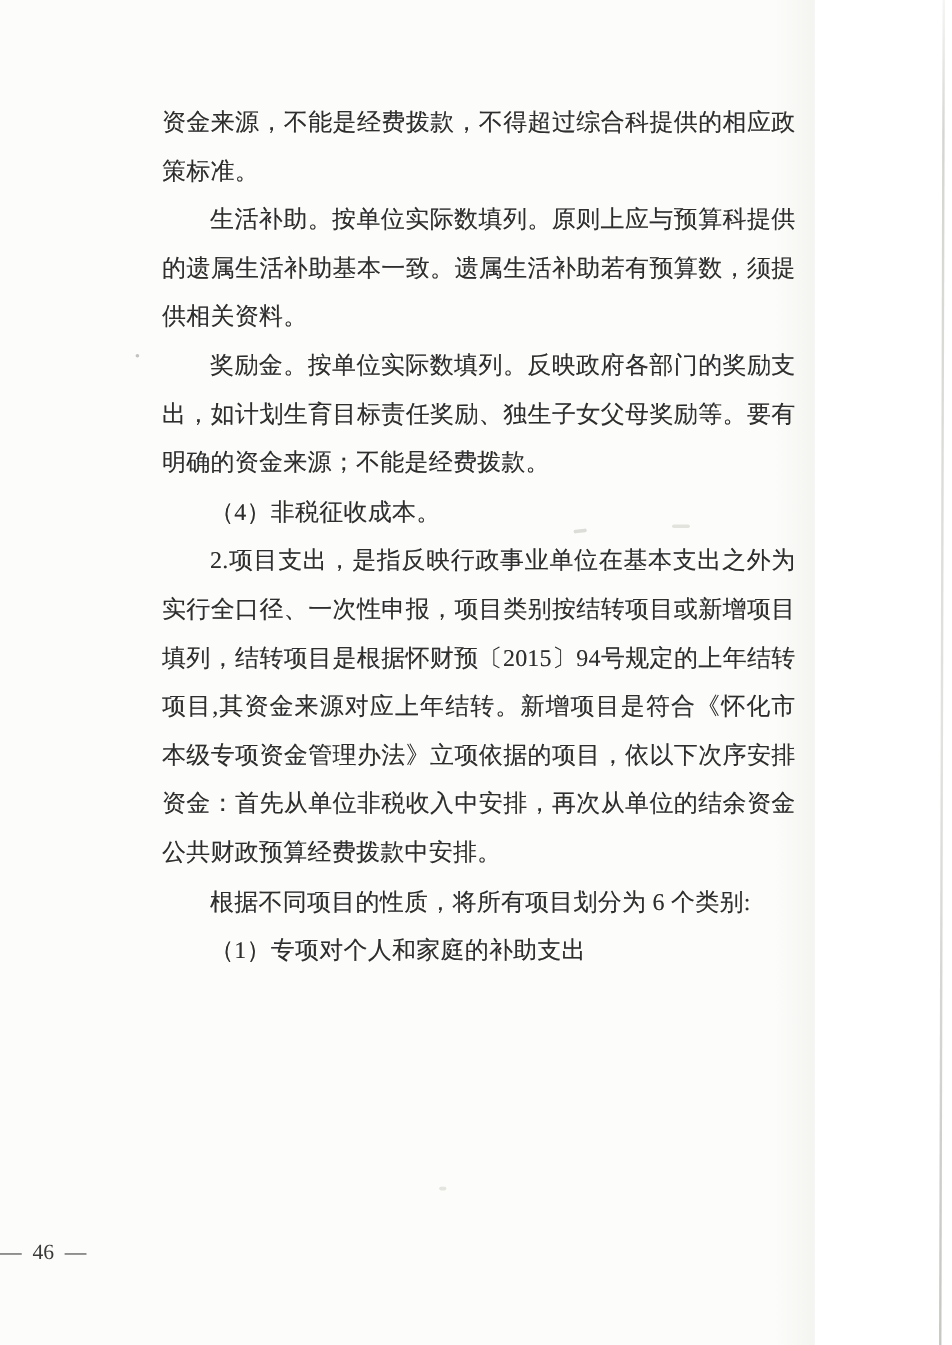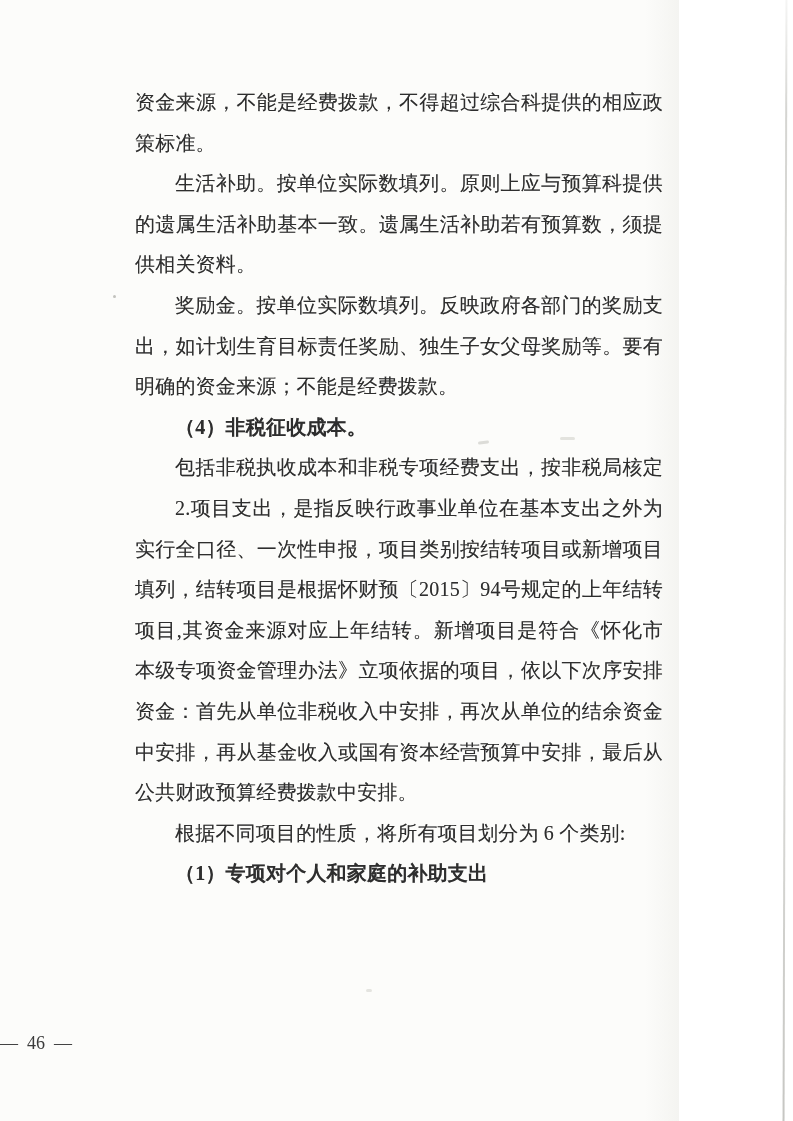--- a/index.html
+++ b/index.html
@@ -31,21 +31,21 @@
     text-align-last: left;
     white-space: nowrap;
     letter-spacing: 0.2px;
     text-shadow: 0 0 0.5px rgba(70,70,70,0.45);
   }
   .line.fill {
     white-space: normal;
     text-align-last: justify;
   }
   .line.indent { text-indent: 40px; }
-  .line.bold { font-weight: 700; }
+  .line.bold { font-weight: 400; }
   .lead-bold { font-weight: 400; }
   .footer {
     position: absolute;
     left: 0;
     top: 1031px;
     width: 793px;
     height: 24px;
     line-height: 24px;
     text-align: left;
     font-size: 18px;
@@ -80,28 +80,26 @@
   <div class="doc">
       <div class="line fill">资金来源，不能是经费拨款，不得超过综合科提供的相应政</div>
       <div class="line">策标准。</div>
       <div class="line indent fill">生活补助。按单位实际数填列。原则上应与预算科提供</div>
       <div class="line fill">的遗属生活补助基本一致。遗属生活补助若有预算数，须提</div>
       <div class="line">供相关资料。</div>
       <div class="line indent fill">奖励金。按单位实际数填列。反映政府各部门的奖励支</div>
       <div class="line fill">出，如计划生育目标责任奖励、独生子女父母奖励等。要有</div>
       <div class="line">明确的资金来源；不能是经费拨款。</div>
       <div class="line indent bold">（4）非税征收成本。</div>
-      <div class="line indent fill">包括非税执收成本和非税专项经费支出，按非税局核定</div>
       <div class="line indent fill"><span class="lead-bold">2.项目支出，</span><span>是指反映行政事业单位在基本支出之外为</span></div>
       <div class="line fill">实行全口径、一次性申报，项目类别按结转项目或新增项目</div>
       <div class="line fill">填列，结转项目是根据怀财预〔2015〕94号规定的上年结转</div>
       <div class="line fill">项目,其资金来源对应上年结转。新增项目是符合《怀化市</div>
       <div class="line fill">本级专项资金管理办法》立项依据的项目，依以下次序安排</div>
       <div class="line fill">资金：首先从单位非税收入中安排，再次从单位的结余资金</div>
-      <div class="line fill">中安排，再从基金收入或国有资本经营预算中安排，最后从</div>
       <div class="line">公共财政预算经费拨款中安排。</div>
       <div class="line indent">根据不同项目的性质，将所有项目划分为 6 个类别:</div>
       <div class="line indent bold">（1）专项对个人和家庭的补助支出</div>
     </div>
 
   <div class="footer">
     <span>—</span><span class="num">46</span><span>—</span>
   </div>
 
   <div class="edge-line"></div>

